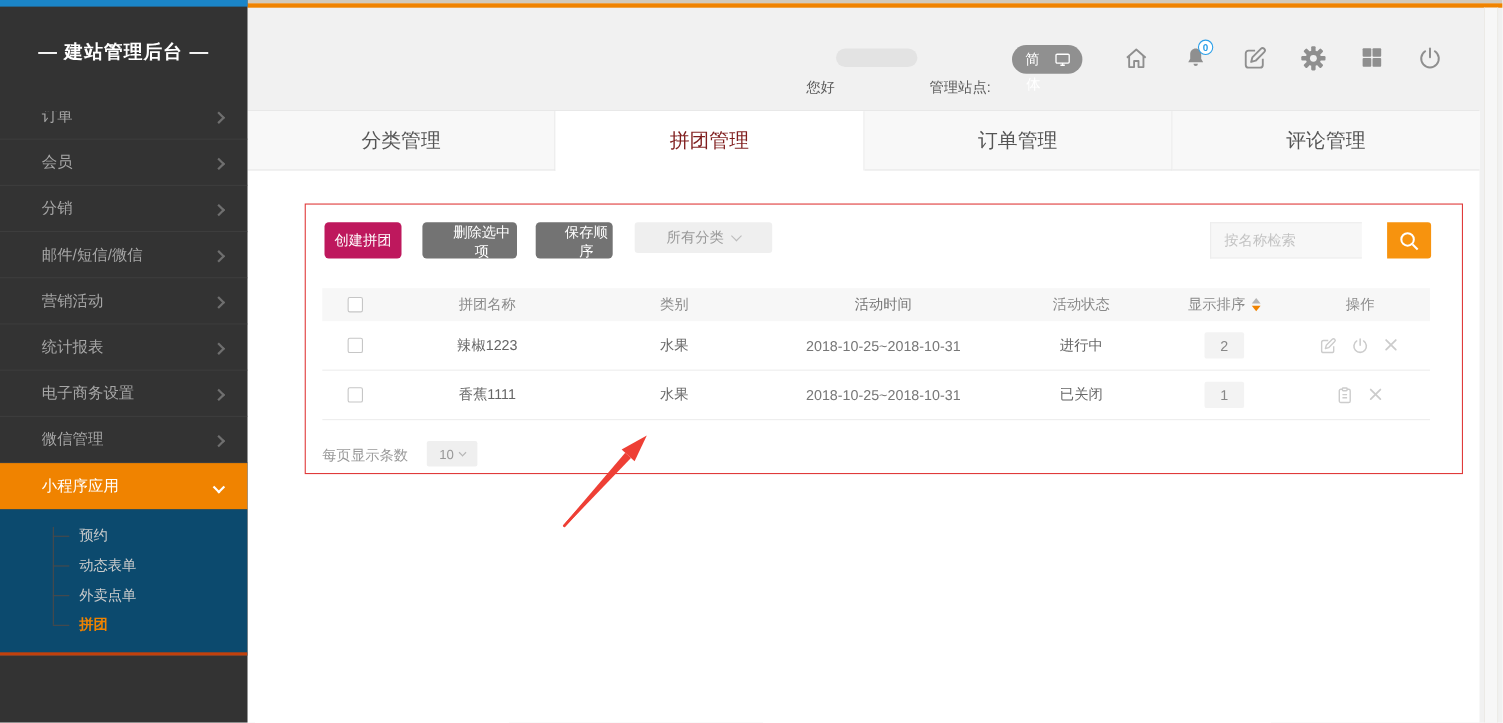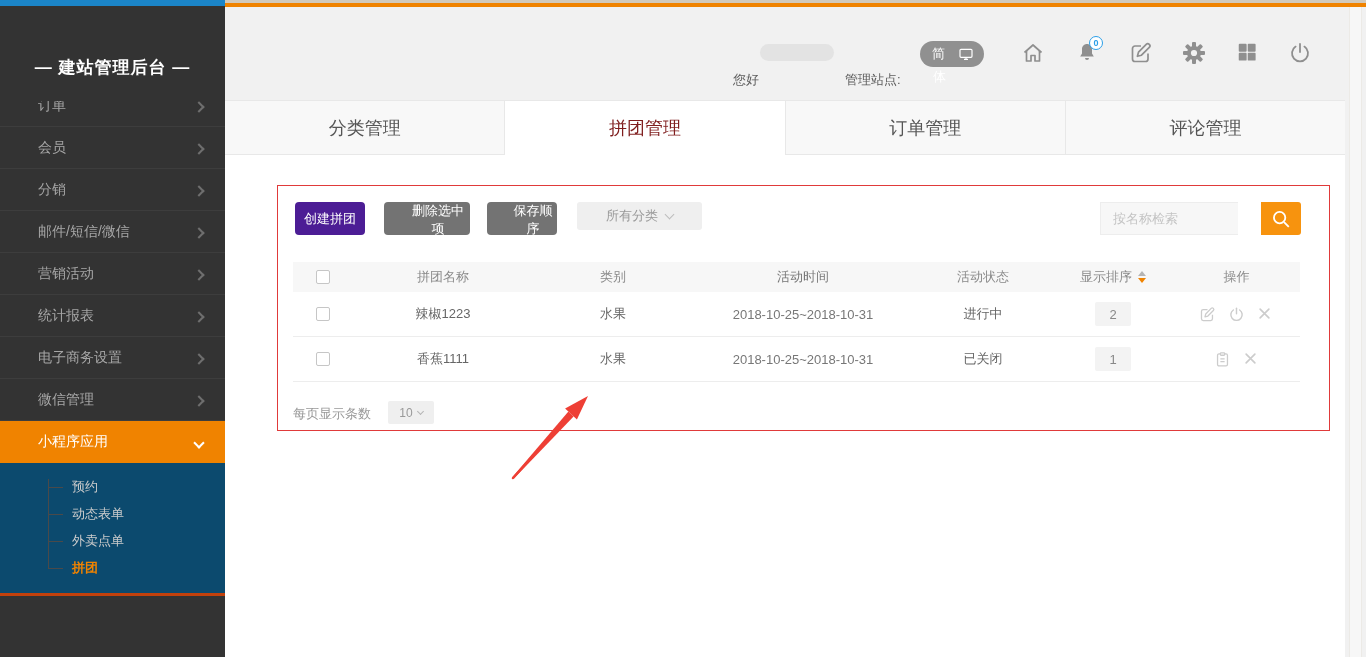--- a/index.html
+++ b/index.html
@@ -7,21 +7,21 @@
   body { font-family:"Liberation Sans","DejaVu Sans",sans-serif; background:#f1f1f1; position:relative; }
   #app { position:absolute; inset:0; width:1366px; height:657px; }
 
   
   .strip-blue   { position:absolute; left:0; top:0; width:225px; height:6px; background:#1b85c8; z-index:6; }
   .strip-hair   { position:absolute; left:225px; top:0; right:0; height:3px; background:#d2cabc; }
   .strip-orange { position:absolute; left:225px; top:3px; right:0; height:4px; background:#f08300; }
 
   
   .sidebar { position:absolute; left:0; top:0; width:225px; height:657px; background:#333333; z-index:5; }
-  .sb-title { position:absolute; top:56px; left:0; right:0; text-align:center; color:#ffffff; font-size:17px; font-weight:bold; letter-spacing:1px; }
+  .sb-title { position:absolute; top:36px; left:0; right:0; text-align:center; color:#ffffff; font-size:17px; font-weight:bold; letter-spacing:1px; }
   .menu { position:absolute; top:101px; left:0; right:0; bottom:0; overflow:hidden; }
   .mrow { height:42px; border-bottom:1px solid #3d3d3d; display:flex; align-items:center; padding:0 22px 0 38px; color:#a6a6a6; font-size:14px; cursor:pointer; }
   .mrow.clipped { margin-top:-16px; }
   .mrow .chev { margin-left:auto; }
   .chev-r { width:8px; height:8px; border-top:2px solid #6f6f6f; border-right:2px solid #6f6f6f; transform:rotate(45deg); display:inline-block; }
   .chev-d { width:8px; height:8px; border-left:2px solid #ffffff; border-bottom:2px solid #ffffff; transform:rotate(-45deg); display:inline-block; margin-top:-3px; }
   .mrow.active { background:#f08300; color:#ffffff; border-bottom-color:#f08300; }
   .submenu { background:#0c4a6e; padding:10px 4px 12px 72px; position:relative; border-bottom:3px solid #c2410c; }
   .submenu::before { content:''; position:absolute; left:48px; top:16px; height:89px; width:1px; background:#4a4a4a; }
   .srow { height:27px; line-height:27px; font-size:13px; color:#cccccc; position:relative; cursor:pointer; }
@@ -41,21 +41,21 @@
   .tabs { position:absolute; left:225px; top:100px; width:1120px; height:55px; display:flex; border-top:1px solid #e8e8e8; }
   .tab { flex:1; display:flex; align-items:center; justify-content:center; font-size:18px; color:#555555; background:#f8f8f8; border-right:1px solid #e8e8e8; border-bottom:1px solid #e8e8e8; cursor:pointer; }
   .tab:last-child { border-right:none; }
   .tab.active { background:#ffffff; color:#7f1d1d; border-bottom:none; }
 
   
   .scroll-track { position:absolute; right:4px; top:7px; bottom:0; width:13px; background:#f7f7f7; border-left:1px solid #eceae6; border-right:1px solid #eceae6; }
 
   
   .btn { position:absolute; top:202px; height:33px; border:none; border-radius:4px; color:#ffffff; font-size:13px; font-family:inherit; cursor:pointer; }
-  .btn-orange { background:#4c1d95; }
+  .btn-orange { background:#be185d; }
   .btn-gray { background:#737373;padding-left:22px; }
   .dd { position:absolute; top:202px; height:28px; background:#efefef; border-radius:3px; color:#999999; font-size:13px; display:flex; align-items:center; justify-content:center; gap:8px; cursor:pointer; }
   .chev-sm { width:7px; height:7px; border-right:1.6px solid #bdbdbd; border-bottom:1.6px solid #bdbdbd; transform:rotate(45deg); margin-top:-4px; }
   .search-input { position:absolute; left:1100px; top:202px; width:138px; height:33px; background:#f7f7f7; border:1px solid #ededed; border-right:none; padding:0 12px; font-size:13px; color:#c2410c; font-family:inherit; outline:none; }
   .search-input::placeholder { color:#c3c3c3; }
   .search-btn { position:absolute; left:1261px; top:202px; width:40px; height:33px; background:#f7930e; border:none; border-radius:0 3px 3px 0; display:flex; align-items:center; justify-content:center; cursor:pointer; }
 
   
   .table { position:absolute; left:293px; top:262px; width:1007px; font-size:13px; color:#666666; }
   .trow { display:flex; align-items:center; }

